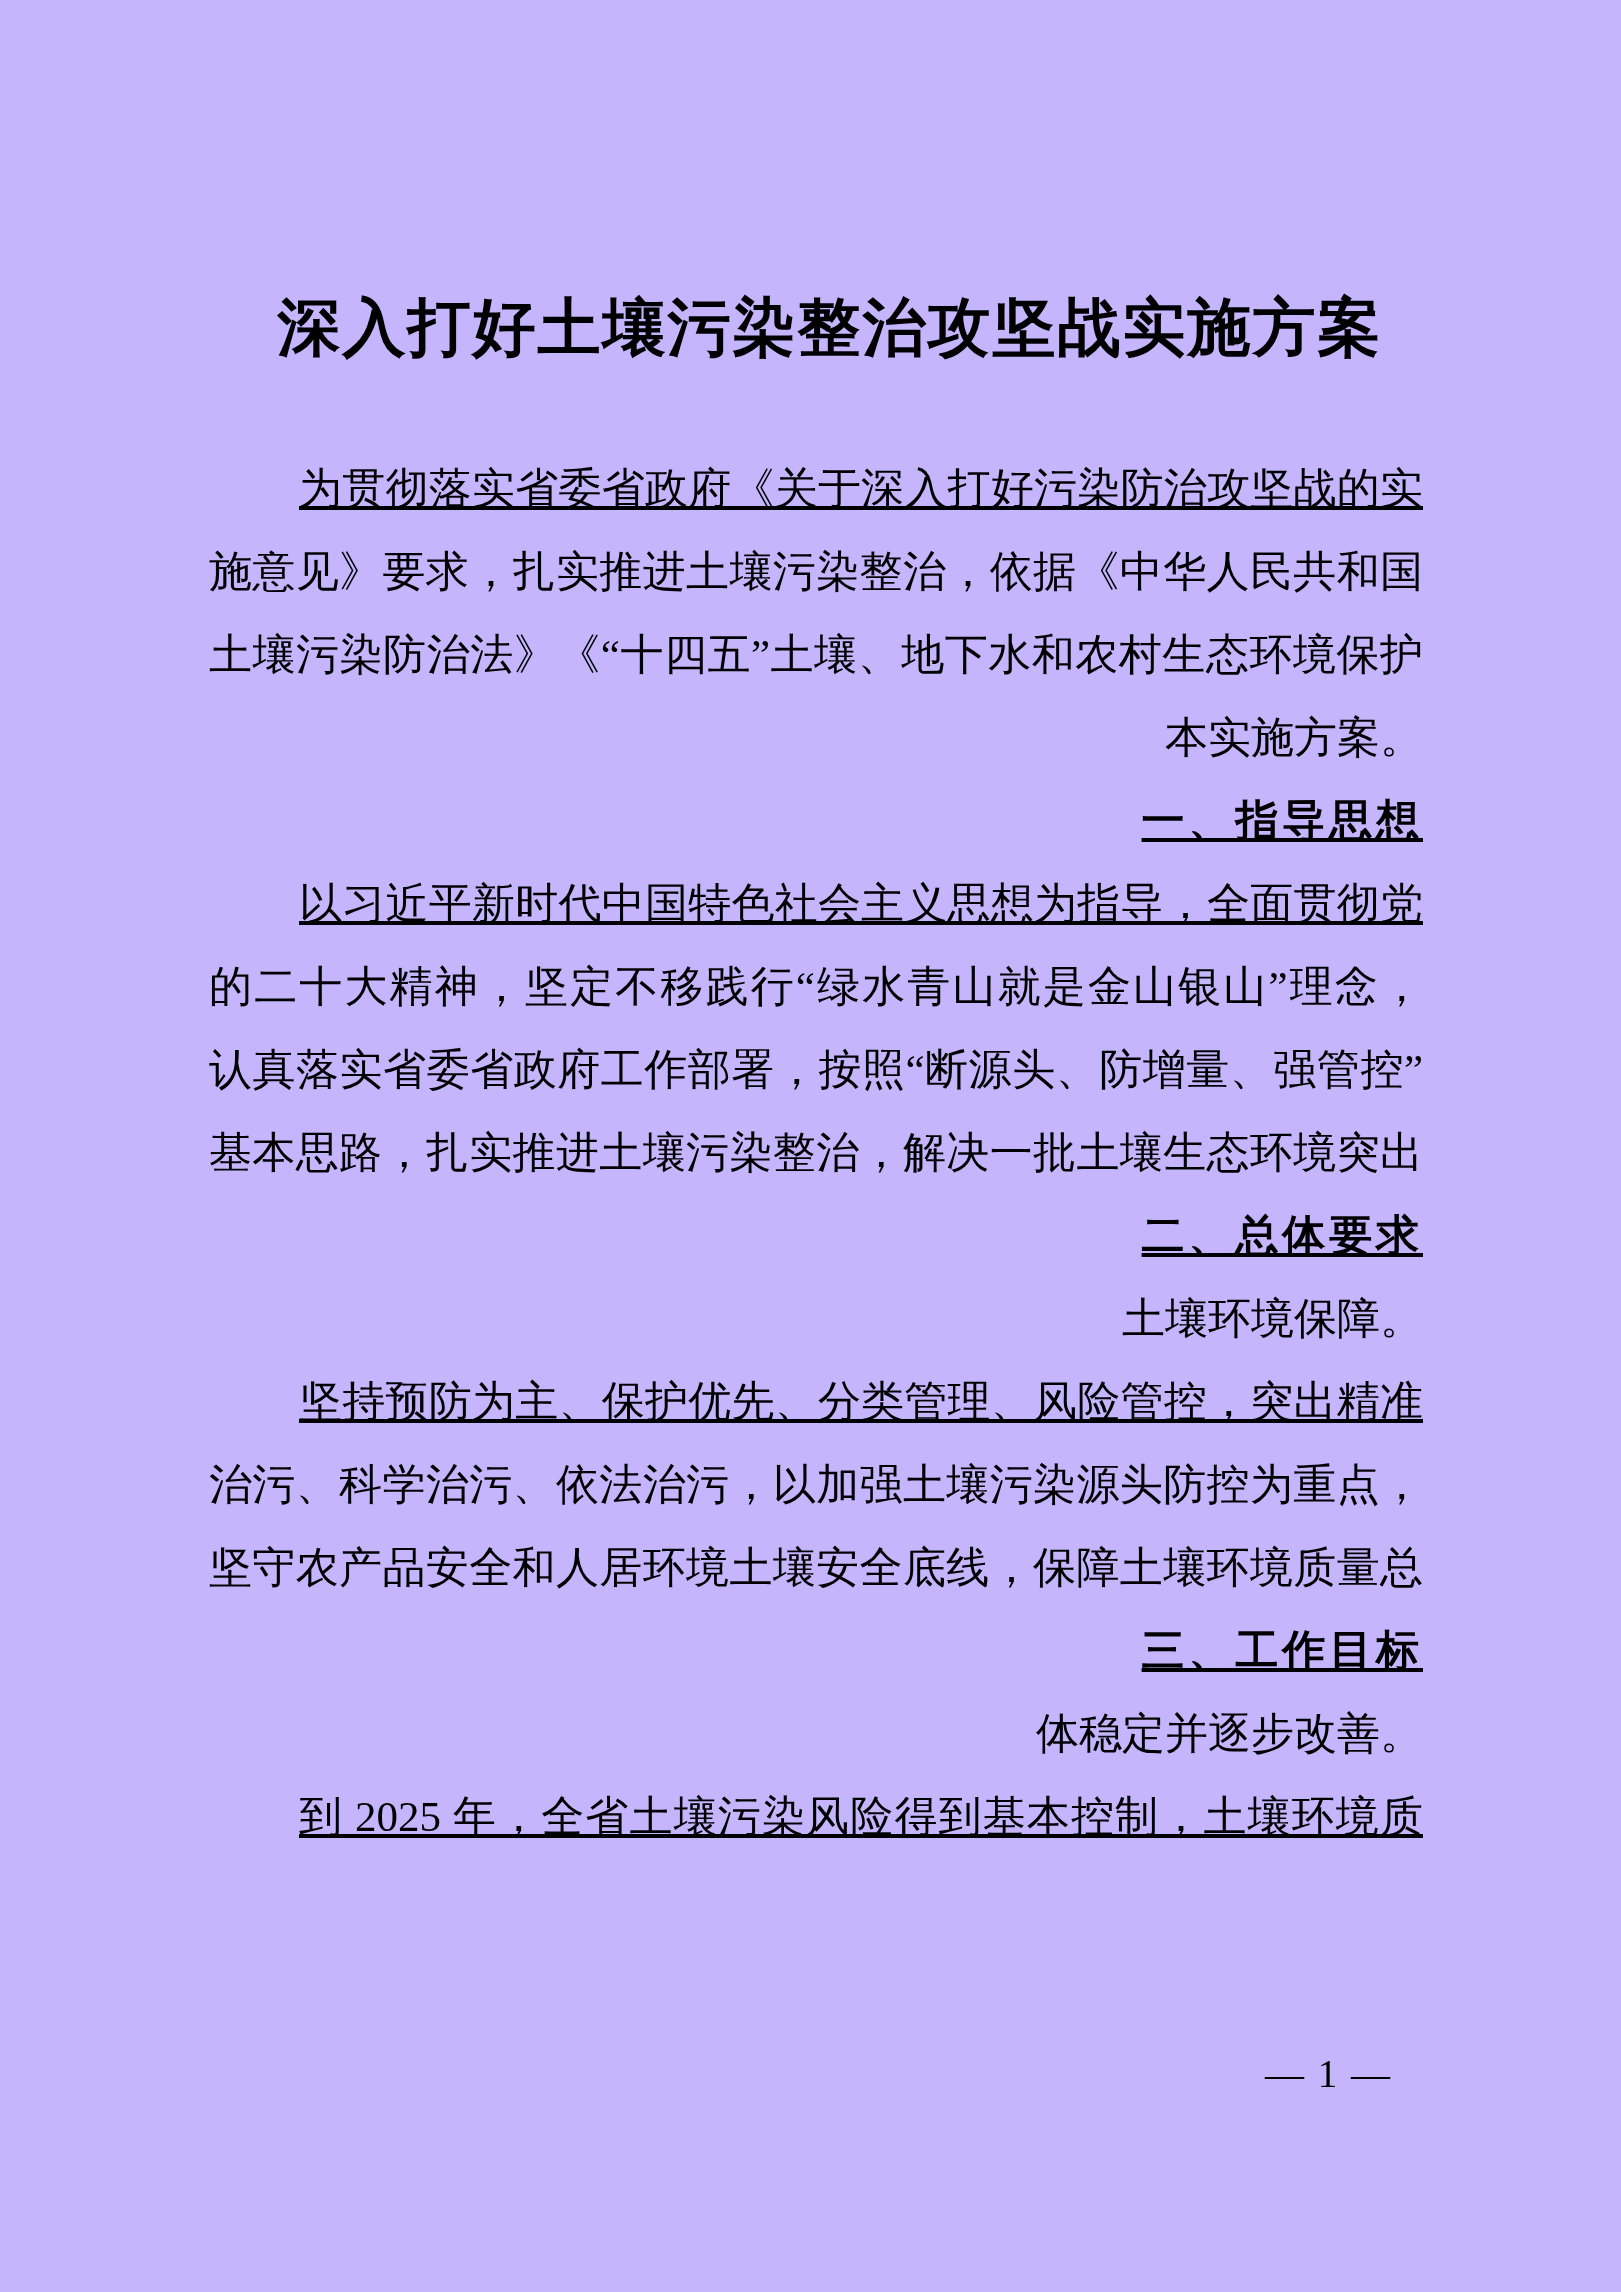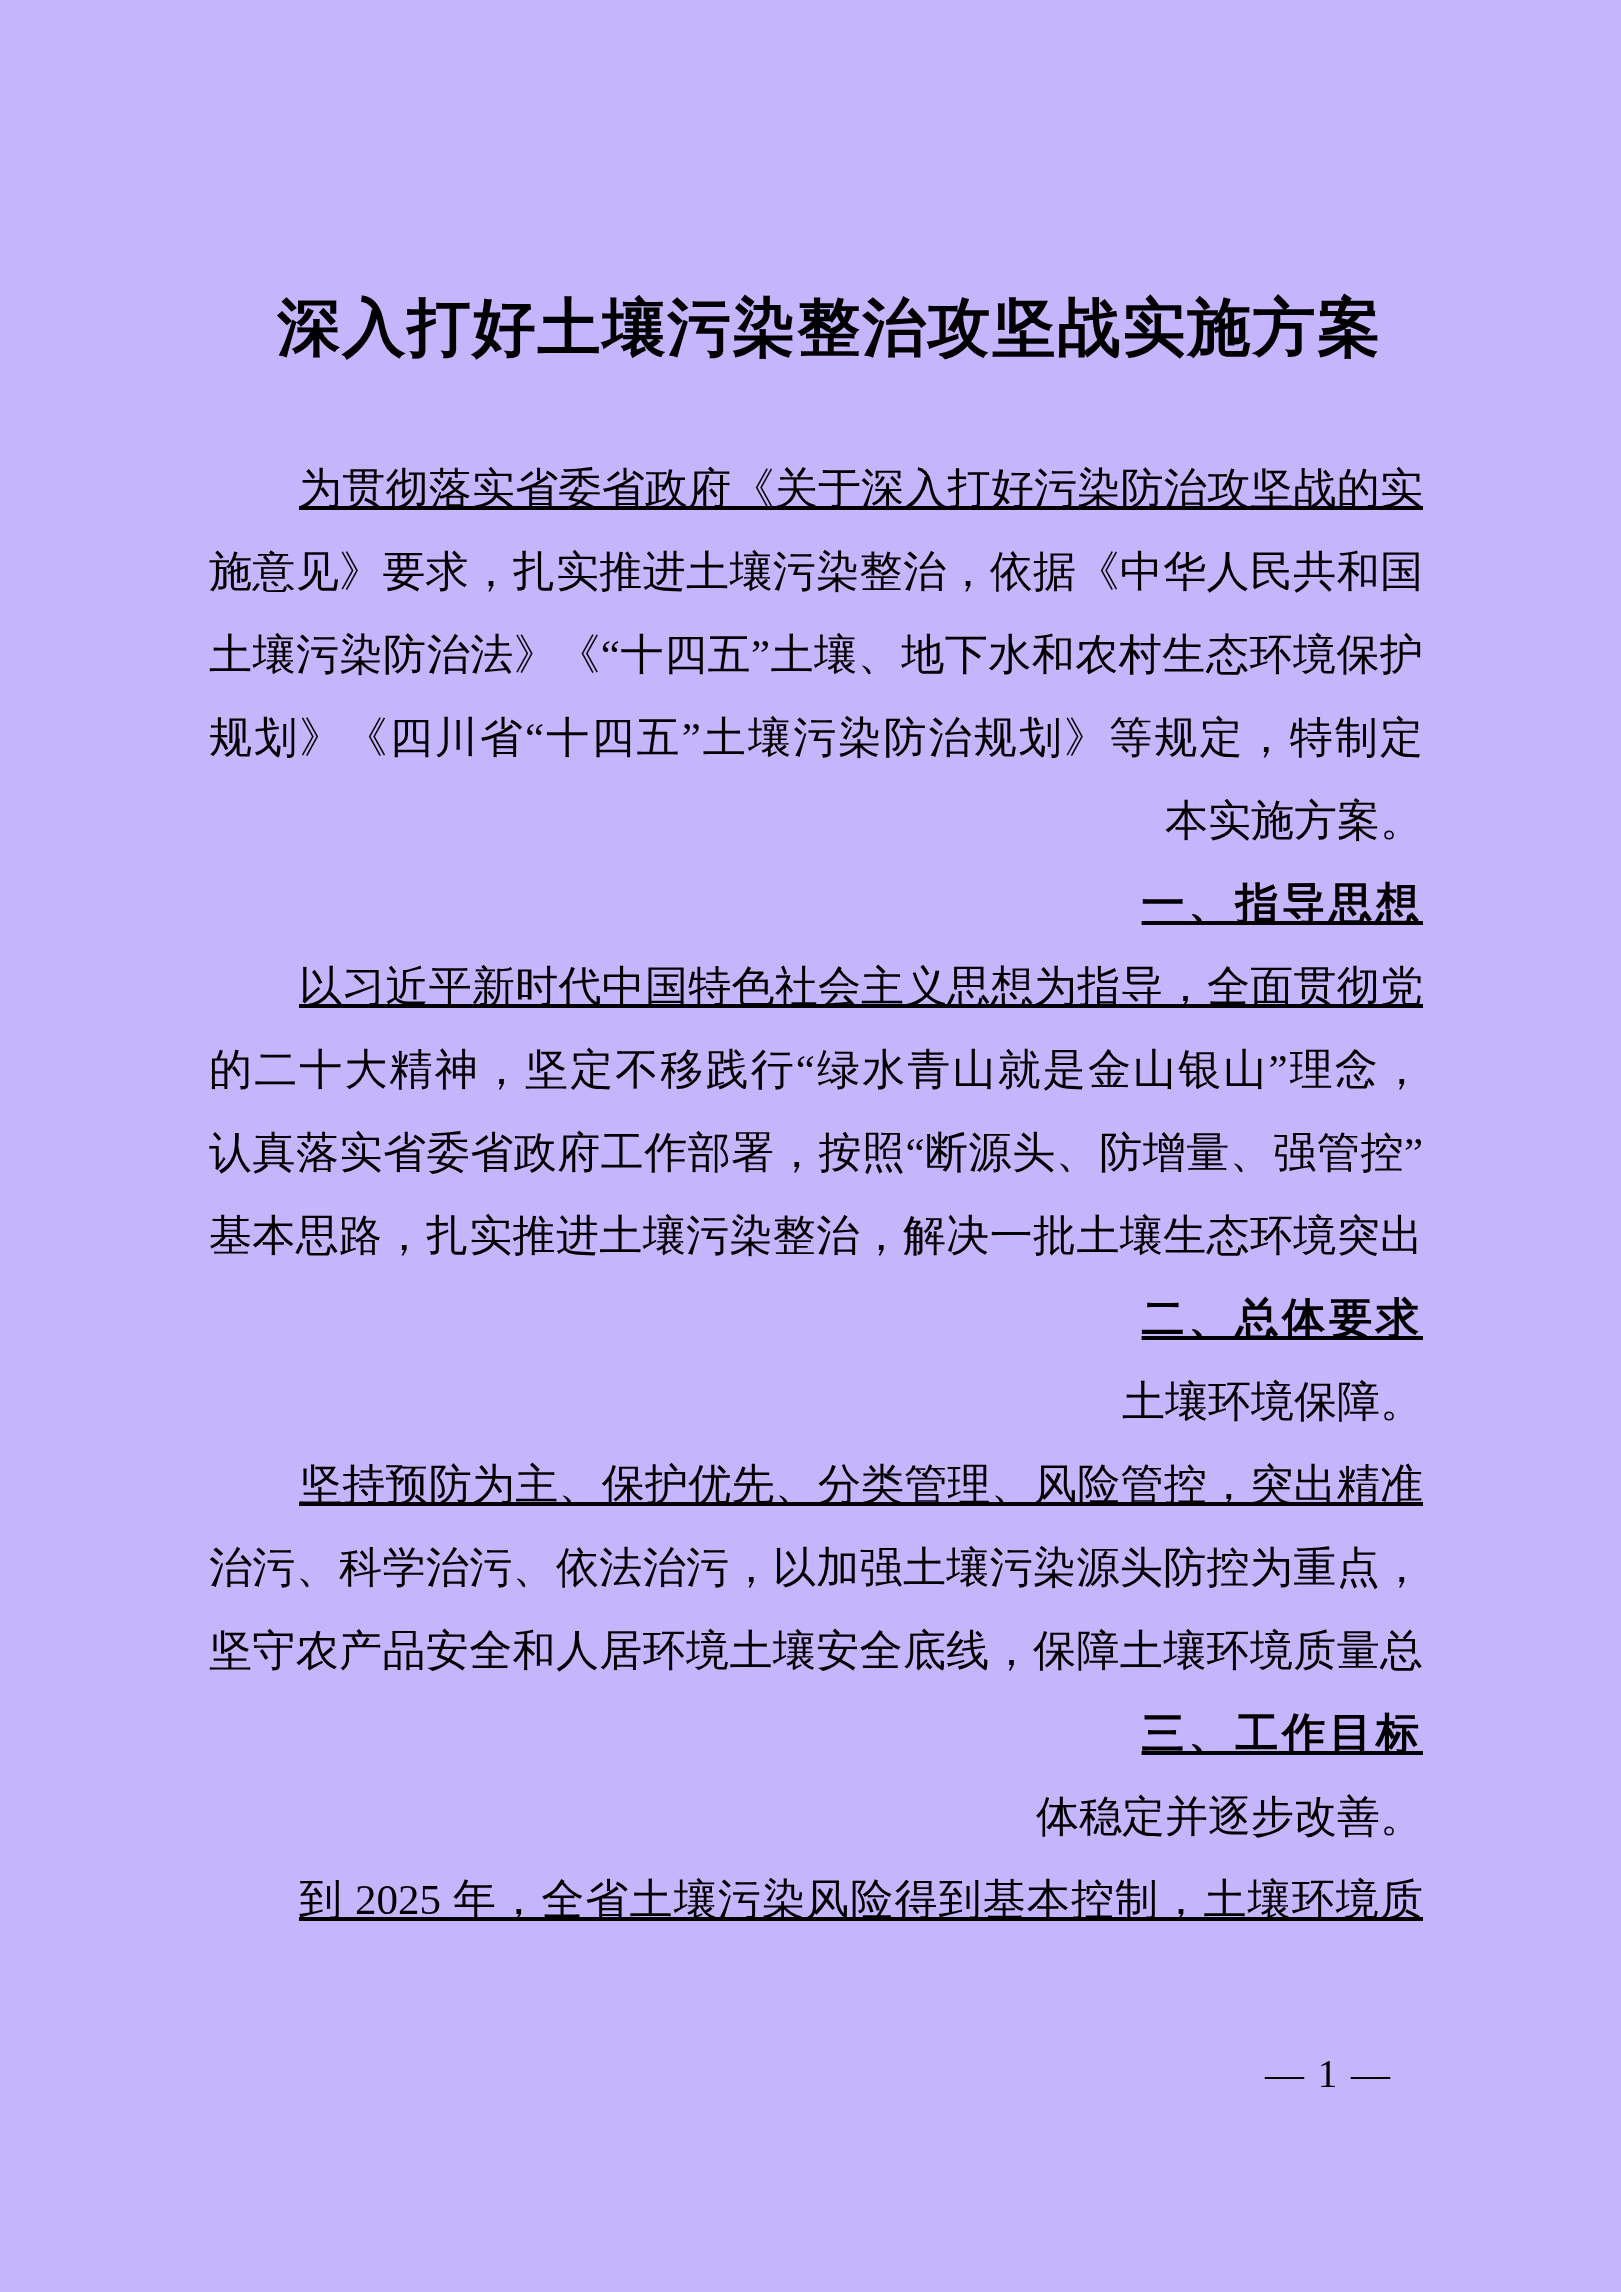--- a/index.html
+++ b/index.html
@@ -71,21 +71,20 @@
 </head>
 <body>
 
 <div class="page">
   <h1 class="doc-title">深入打好土壤污染整治攻坚战实施方案</h1>
 
   <div class="body-lines">
       <div class="line indent justify">为贯彻落实省委省政府《关于深入打好污染防治攻坚战的实</div>
       <div class="line justify">施意见》要求，扎实推进土壤污染整治，依据《中华人民共和国</div>
       <div class="line justify">土壤污染防治法》《“十四五”土壤、地下水和农村生态环境保护</div>
-      <div class="line justify">规划》《四川省“十四五”土壤污染防治规划》等规定，特制定</div>
       <div class="line">本实施方案。</div>
       <div class="line heading indent">一、指导思想</div>
       <div class="line indent justify">以习近平新时代中国特色社会主义思想为指导，全面贯彻党</div>
       <div class="line justify">的二十大精神，坚定不移践行“绿水青山就是金山银山”理念，</div>
       <div class="line justify">认真落实省委省政府工作部署，按照“断源头、防增量、强管控”</div>
       <div class="line justify">基本思路，扎实推进土壤污染整治，解决一批土壤生态环境突出</div>
       <div class="line heading indent">二、总体要求</div>
       <div class="line">土壤环境保障。</div>
       <div class="line indent justify">坚持预防为主、保护优先、分类管理、风险管控，突出精准</div>
       <div class="line justify">治污、科学治污、依法治污，以加强土壤污染源头防控为重点，</div>

